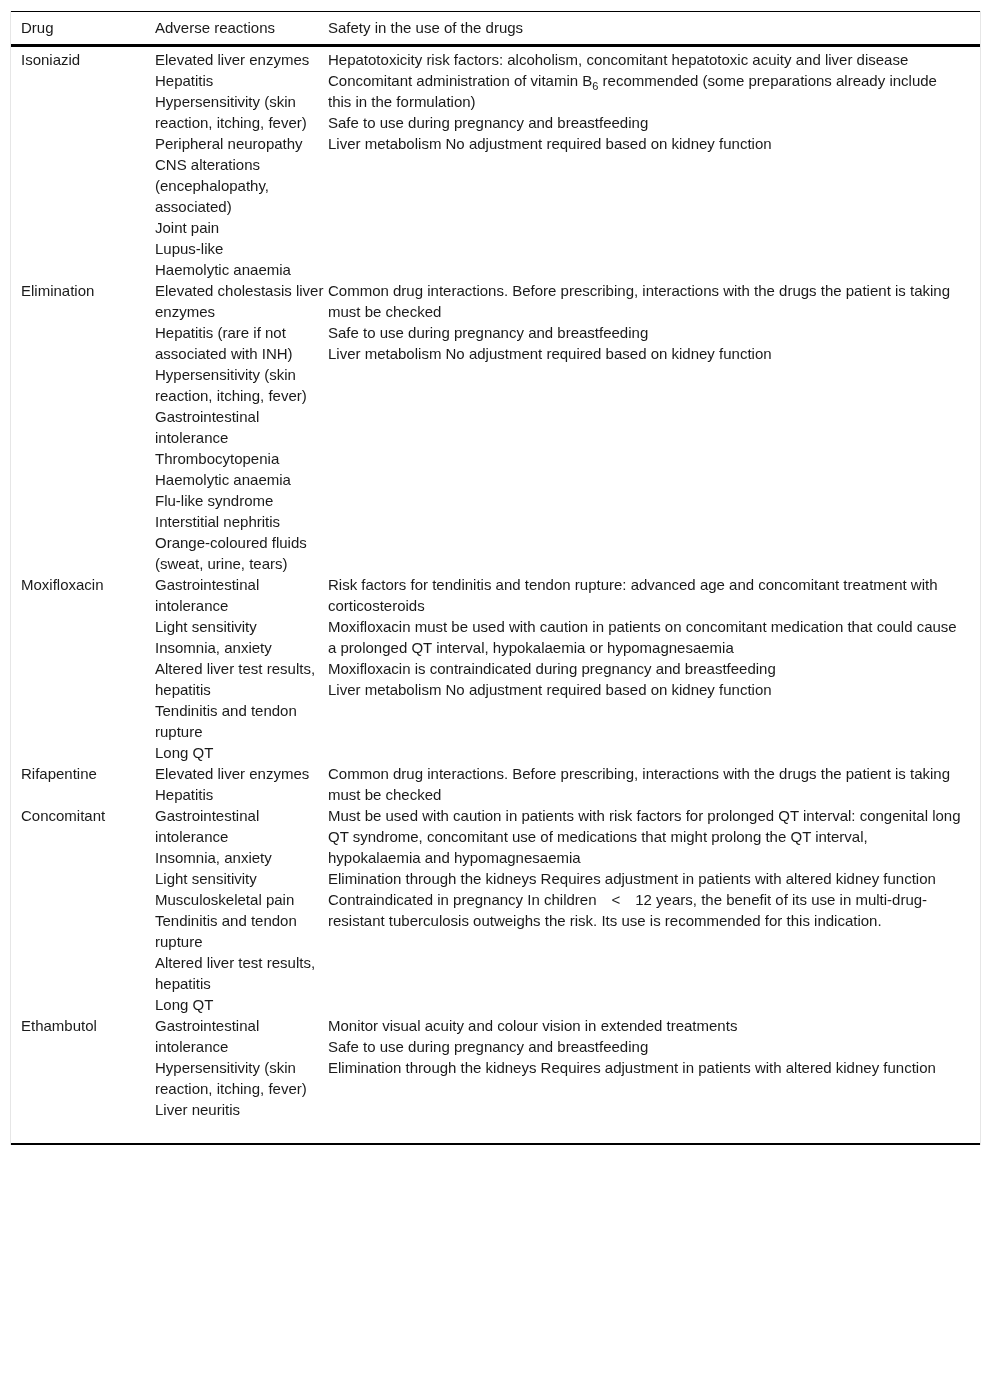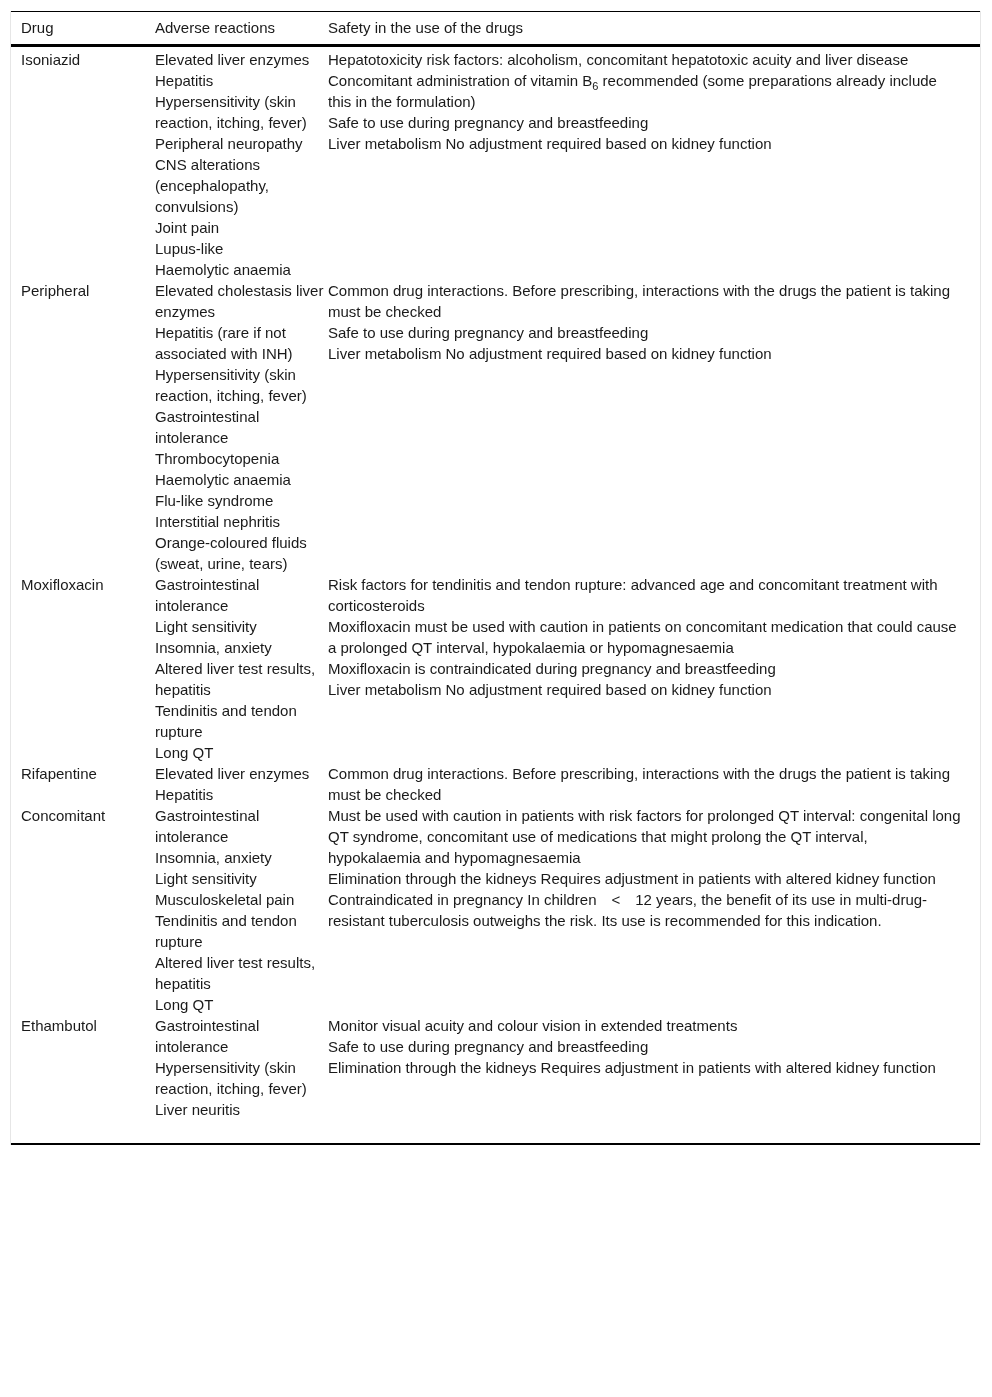--- a/index.html
+++ b/index.html
@@ -37,34 +37,34 @@
       </tr>
     </thead>
     <tbody id="tbody">
         <tr>
           <td class="c1">Isoniazid</td>
           <td class="c2">
             <span class="line">Elevated liver enzymes</span>
             <span class="line">Hepatitis</span>
             <span class="line">Hypersensitivity (skin reaction, itching, fever)</span>
             <span class="line">Peripheral neuropathy</span>
-            <span class="line">CNS alterations (encephalopathy, convulsions)</span>
+            <span class="line">CNS alterations (encephalopathy, associated)</span>
             <span class="line">Joint pain</span>
             <span class="line">Lupus-like</span>
             <span class="line">Haemolytic anaemia</span>
           </td>
           <td class="c3">
             <span class="line">Hepatotoxicity risk factors: alcoholism, concomitant hepatotoxic acuity and liver disease</span>
             <span class="line"><span>Concomitant administration of vitamin B</span><sub>6</sub><span> recommended (some preparations already include this in the formulation)</span></span>
             <span class="line">Safe to use during pregnancy and breastfeeding</span>
             <span class="line">Liver metabolism No adjustment required based on kidney function</span>
           </td>
         </tr>
         <tr>
-          <td class="c1">Peripheral</td>
+          <td class="c1">Elimination</td>
           <td class="c2">
             <span class="line">Elevated cholestasis liver enzymes</span>
             <span class="line">Hepatitis (rare if not associated with INH)</span>
             <span class="line">Hypersensitivity (skin reaction, itching, fever)</span>
             <span class="line">Gastrointestinal intolerance</span>
             <span class="line">Thrombocytopenia</span>
             <span class="line">Haemolytic anaemia</span>
             <span class="line">Flu-like syndrome</span>
             <span class="line">Interstitial nephritis</span>
             <span class="line">Orange-coloured fluids (sweat, urine, tears)</span>

